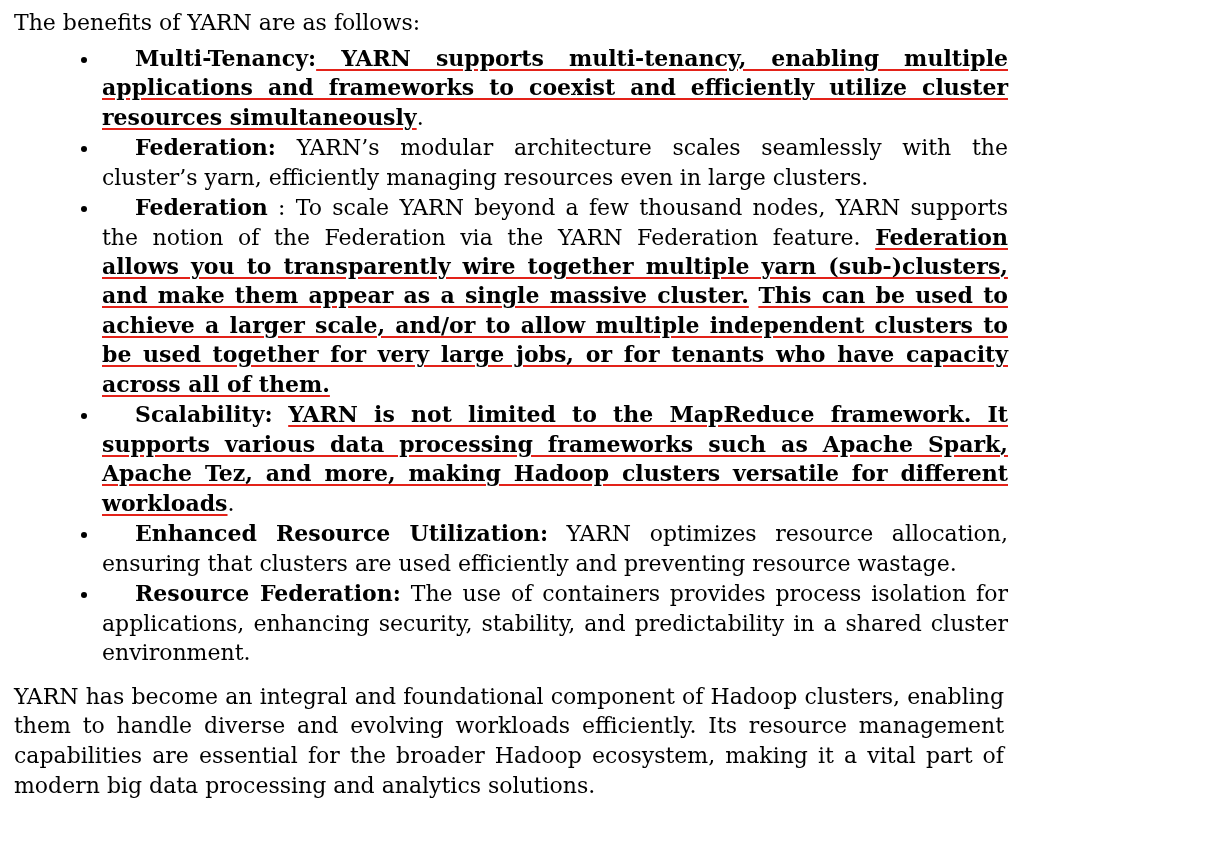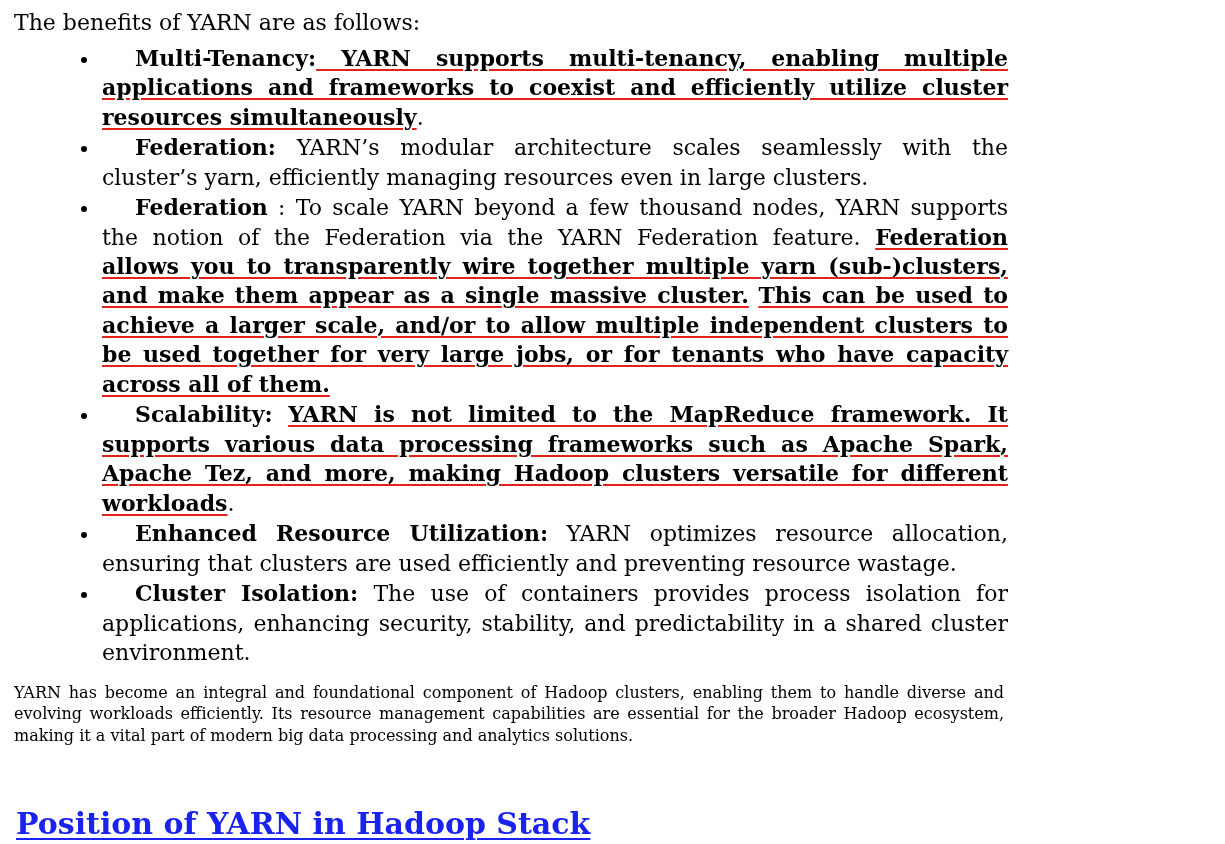--- a/index.html
+++ b/index.html
@@ -44,21 +44,21 @@
     margin-left: 33px;
   }
   .hl {
     text-decoration: underline;
     text-decoration-color: #e32219;
     text-decoration-thickness: 1.5px;
     text-underline-offset: 2.5px;
     font-weight: bold;
   }
   p.closing {
-    font-size: 16px;
+    font-size: 22px;
     line-height: 1.35;
     text-align: justify;
     margin: 14px 4px 0 0;
   }
   h2.section-heading {
     font-size: 30px;
     font-weight: bold;
     color: #1a22f0;
     margin: 60px 0 0 2px;
     text-decoration: underline;
@@ -72,20 +72,20 @@
 <div class="page">
 
   <p class="intro">The benefits of YARN are as follows:</p>
 
   <ul class="benefits">
       <li><span class="term">Multi-Tenancy:</span><span class="hl"> YARN supports multi-tenancy, enabling multiple applications and frameworks to coexist and efficiently utilize cluster resources simultaneously</span><span class="">.</span></li>
       <li><span class="term">Federation:</span><span class=""> YARN’s modular architecture scales seamlessly with the cluster’s yarn, efficiently managing resources even in large clusters.</span></li>
       <li><span class="term">Federation</span><span class=""> : To scale YARN beyond a few thousand nodes, YARN supports the notion of the Federation via the YARN Federation feature. </span><span class="hl">Federation allows you to transparently wire together multiple yarn (sub-)clusters, and make them appear as a single massive cluster.</span><span class=""> </span><span class="hl">This can be used to achieve a larger scale, and/or to allow multiple independent clusters to be used together for very large jobs, or for tenants who have capacity across all of them.</span></li>
       <li><span class="term">Scalability:</span><span class=""> </span><span class="hl">YARN is not limited to the MapReduce framework. It supports various data processing frameworks such as Apache Spark, Apache Tez, and more, making Hadoop clusters versatile for different workloads</span><span class="">.</span></li>
       <li><span class="term">Enhanced Resource Utilization:</span><span class=""> YARN optimizes resource allocation, ensuring that clusters are used efficiently and preventing resource wastage.</span></li>
-      <li><span class="term">Cluster Isolation:</span><span class=""> The use of containers provides process isolation for applications, enhancing security, stability, and predictability in a shared cluster environment.</span></li>
+      <li><span class="term">Resource Federation:</span><span class=""> The use of containers provides process isolation for applications, enhancing security, stability, and predictability in a shared cluster environment.</span></li>
     </ul>
 
   <p class="closing">YARN has become an integral and foundational component of Hadoop clusters, enabling them to handle diverse and evolving workloads efficiently. Its resource management capabilities are essential for the broader Hadoop ecosystem, making it a vital part of modern big data processing and analytics solutions.</p>
 
   <h2 class="section-heading">Position of YARN in Hadoop Stack</h2>
 
 </div>
 
 </body></html>

